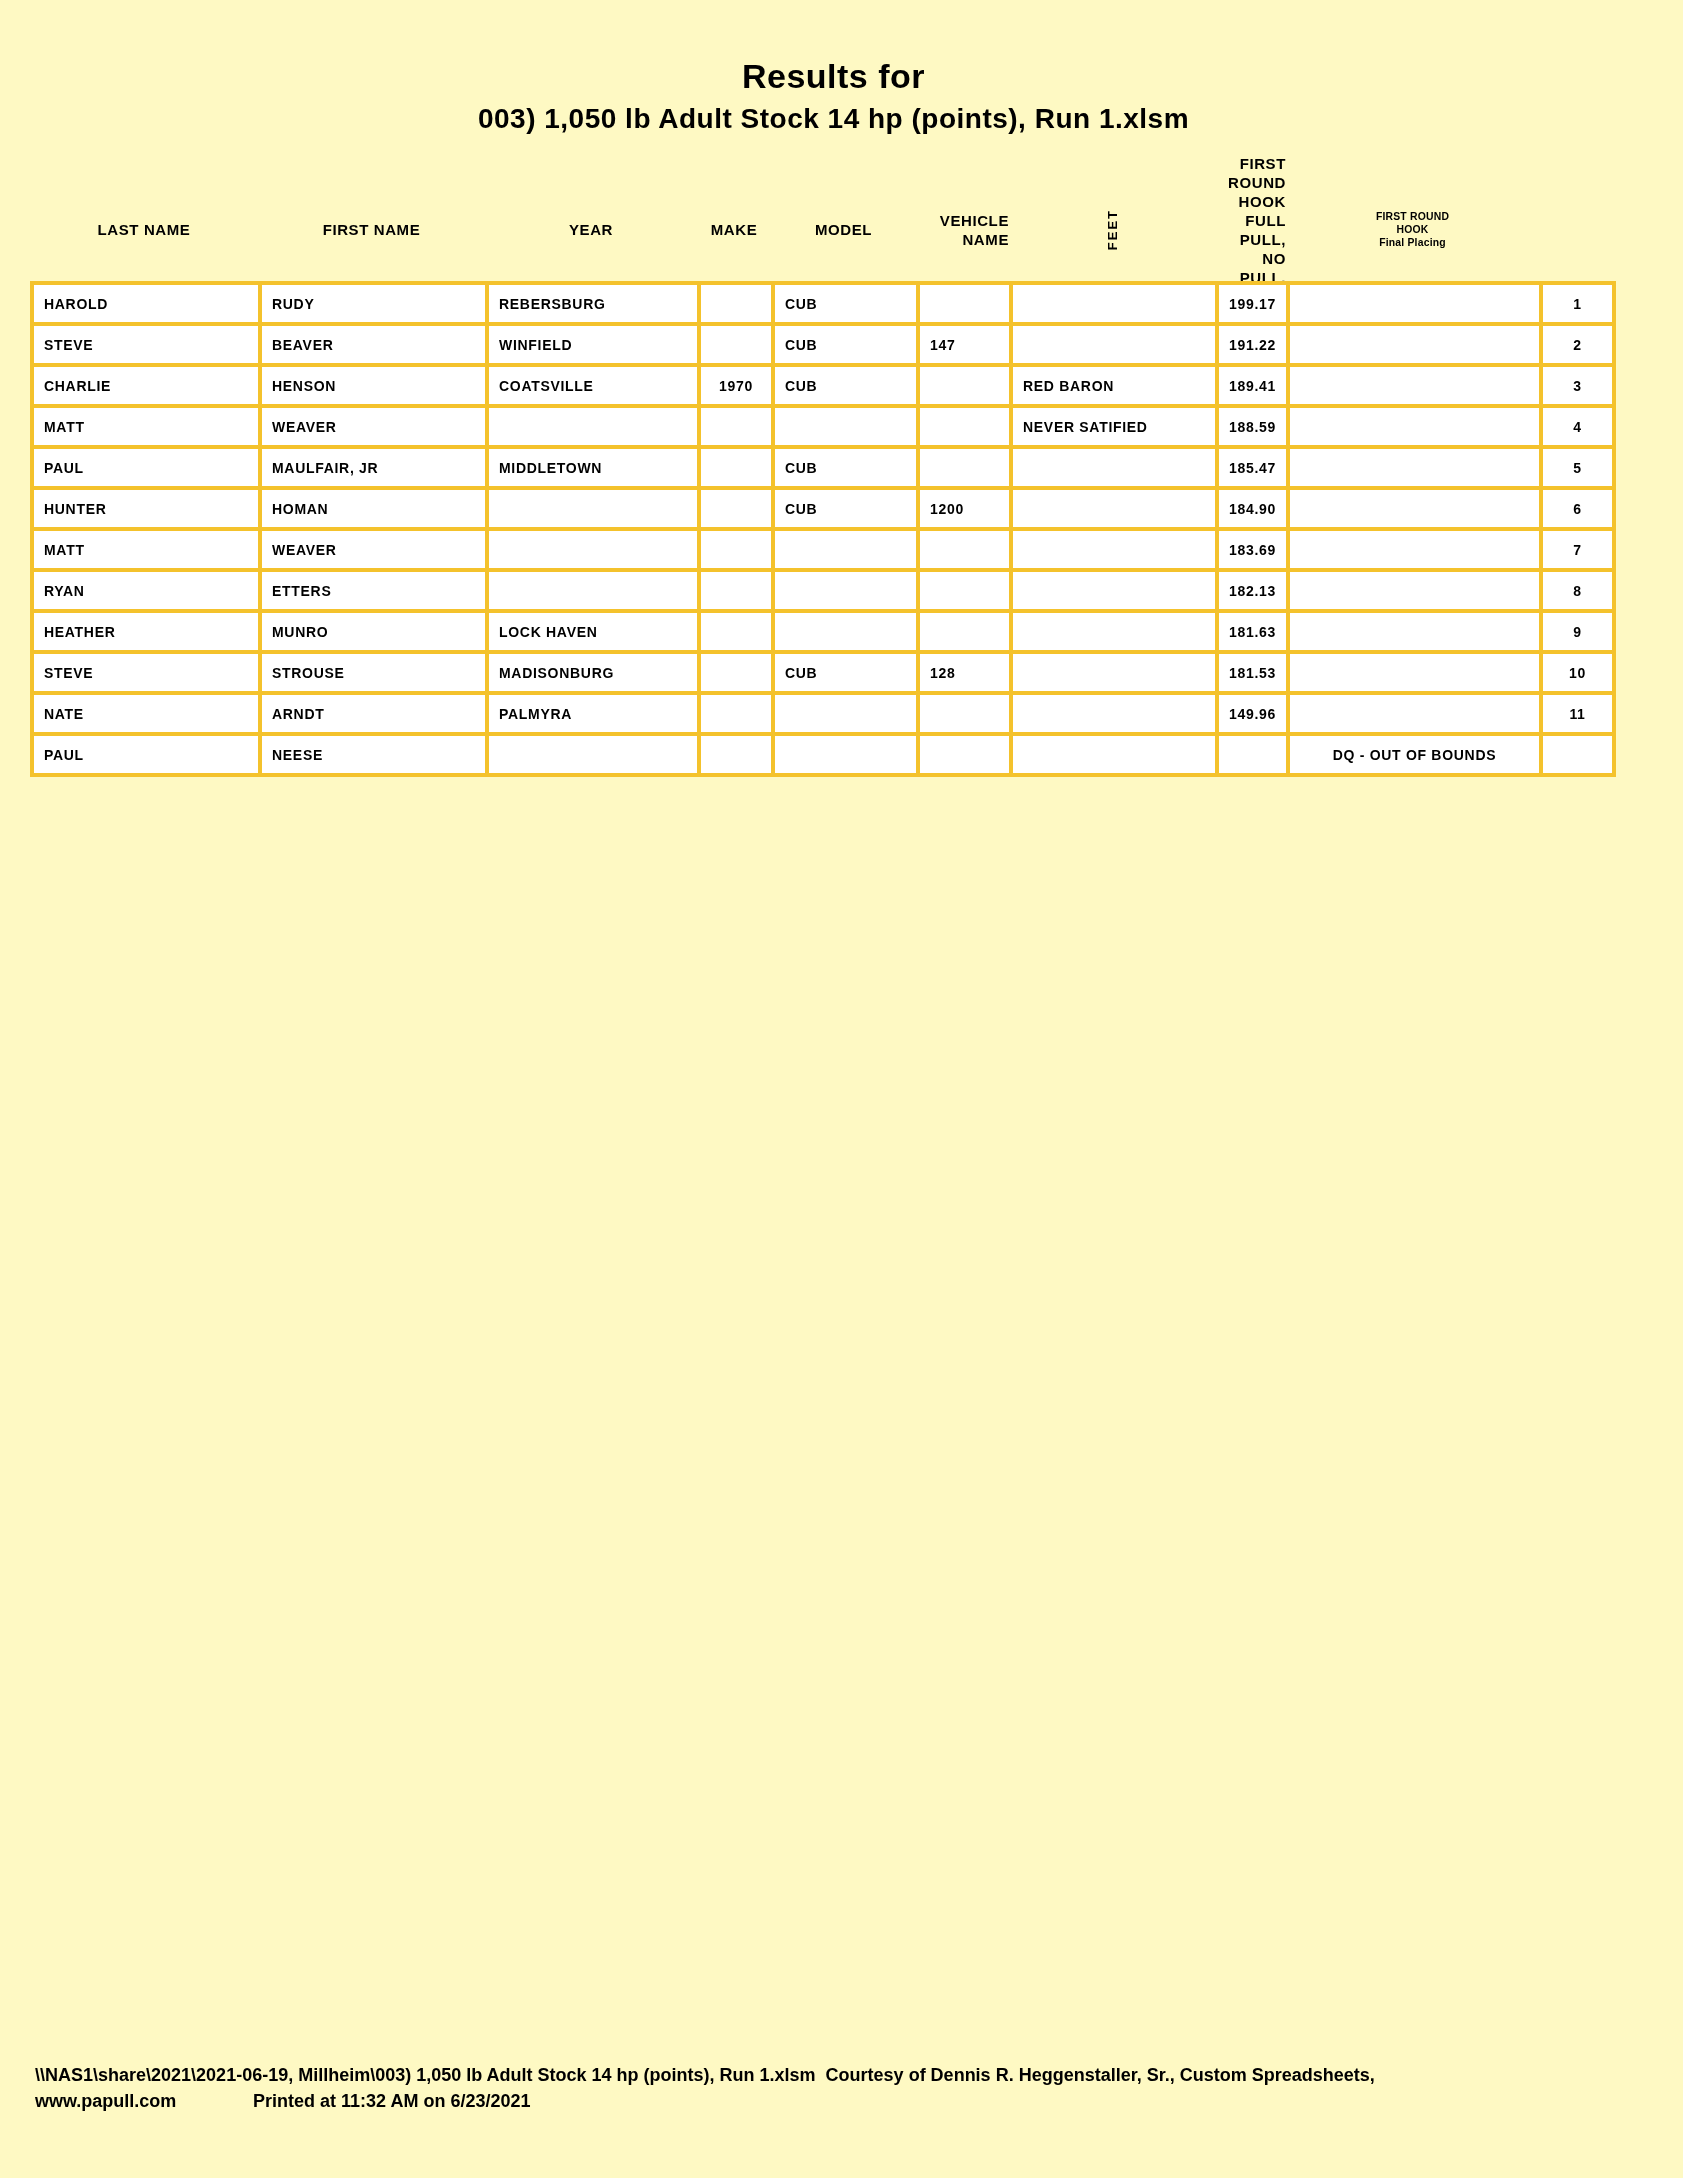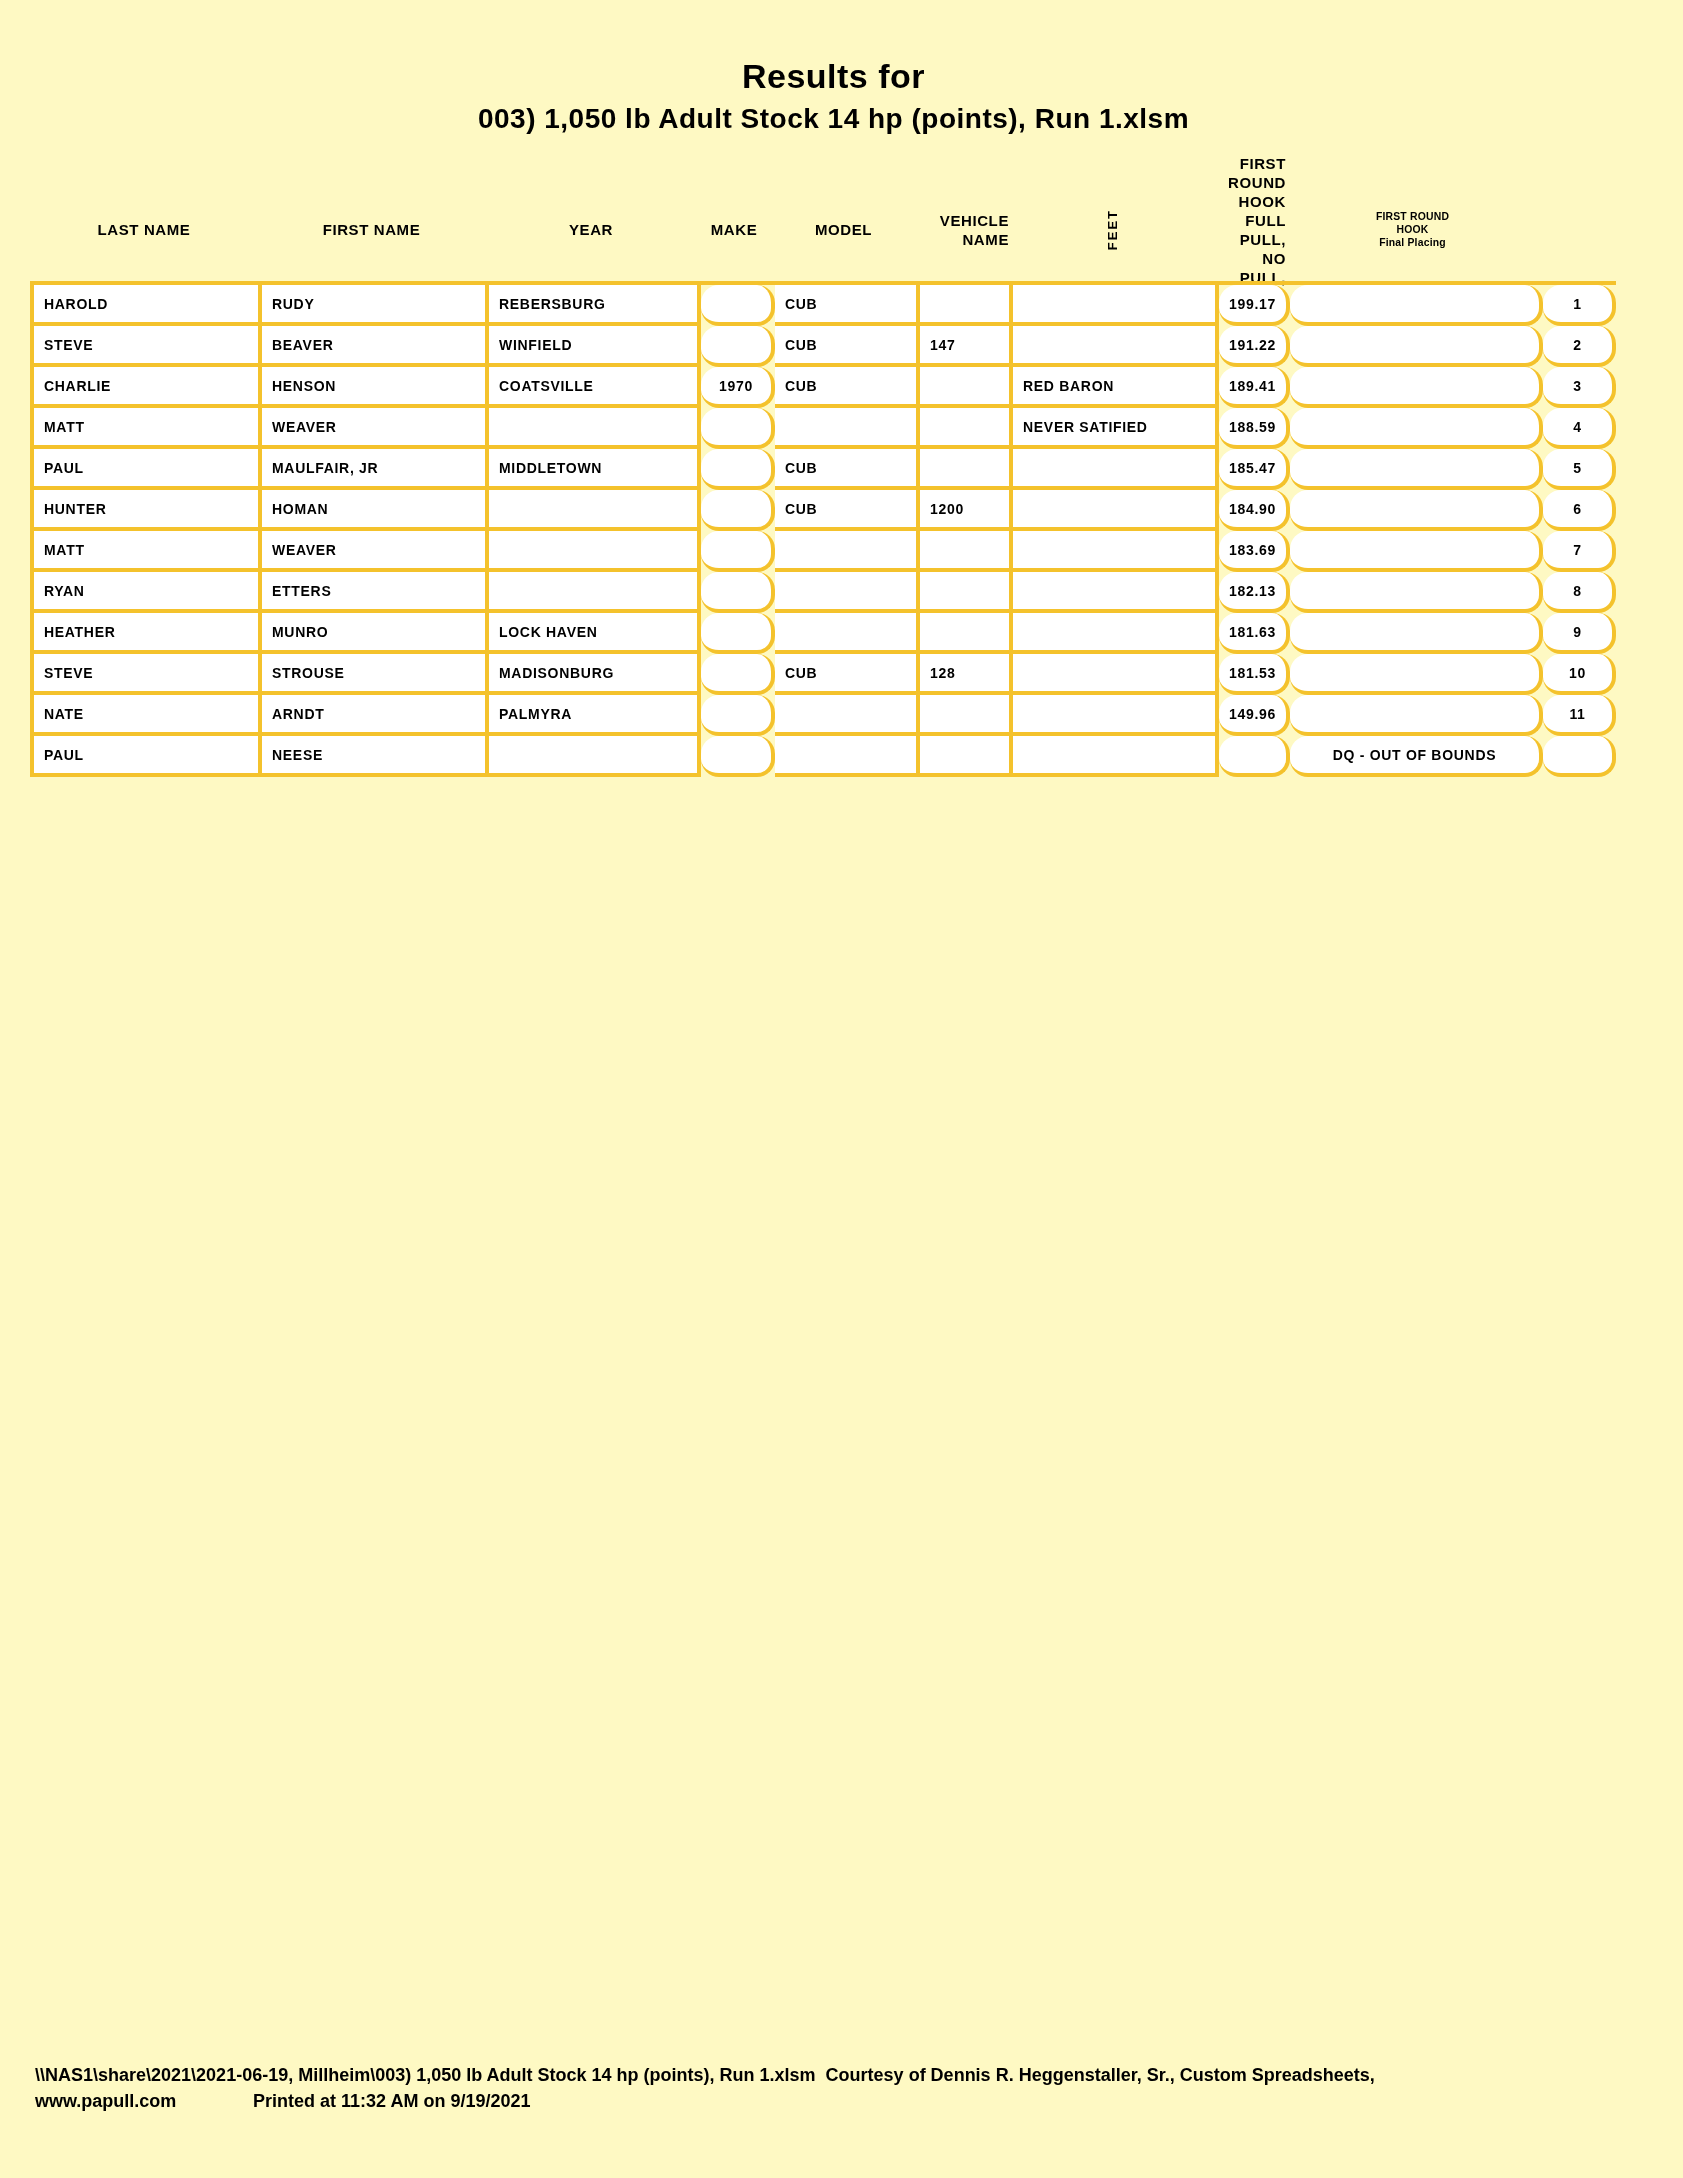--- a/index.html
+++ b/index.html
@@ -43,21 +43,21 @@
     border-top:4px solid var(--gold); border-left:4px solid var(--gold);margin-top:12px;
   }
   .trow { }
   .cell {
     height:41px; display:flex; align-items:center;
     border-right:4px solid var(--gold); border-bottom:4px solid var(--gold);
     background:#ffffff;
     font-size:14px; font-weight:bold; letter-spacing:0.7px;
     padding-left:10px; overflow:hidden; white-space:nowrap;
   }
-  .cell.center { justify-content:center; padding-left:0;border-radius:18px; }
+  .cell.center { justify-content:center; padding-left:0; }
   
   .footer1 {
     position:absolute; left:35px; top:2065px;
     font-size:18px; font-weight:bold; white-space:pre;
   }
   .footer2 {
     position:absolute; left:35px; top:2091px;
     font-size:18px; font-weight:bold;
   }
   .footer2 .site { display:inline-block; width:218px; }
@@ -486,17 +486,17 @@
           <span>DQ - OUT OF BOUNDS</span>
         </div>
         <div class="cell c9 center">
           <span></span>
         </div>
       </div>
     </div>
 
   <div class="footer1">\\NAS1\share\2021\2021-06-19, Millheim\003) 1,050 lb Adult Stock 14 hp (points), Run 1.xlsm  Courtesy of Dennis R. Heggenstaller, Sr., Custom Spreadsheets,</div>
   <div class="footer2">
-    <span class="site">www.papull.com</span><span>Printed at 11:32 AM on 9/19/2021</span>
+    <span class="site">www.papull.com</span><span>Printed at 11:32 AM on 6/23/2021</span>
   </div>
 
 </div>
 
 
 </body></html>

